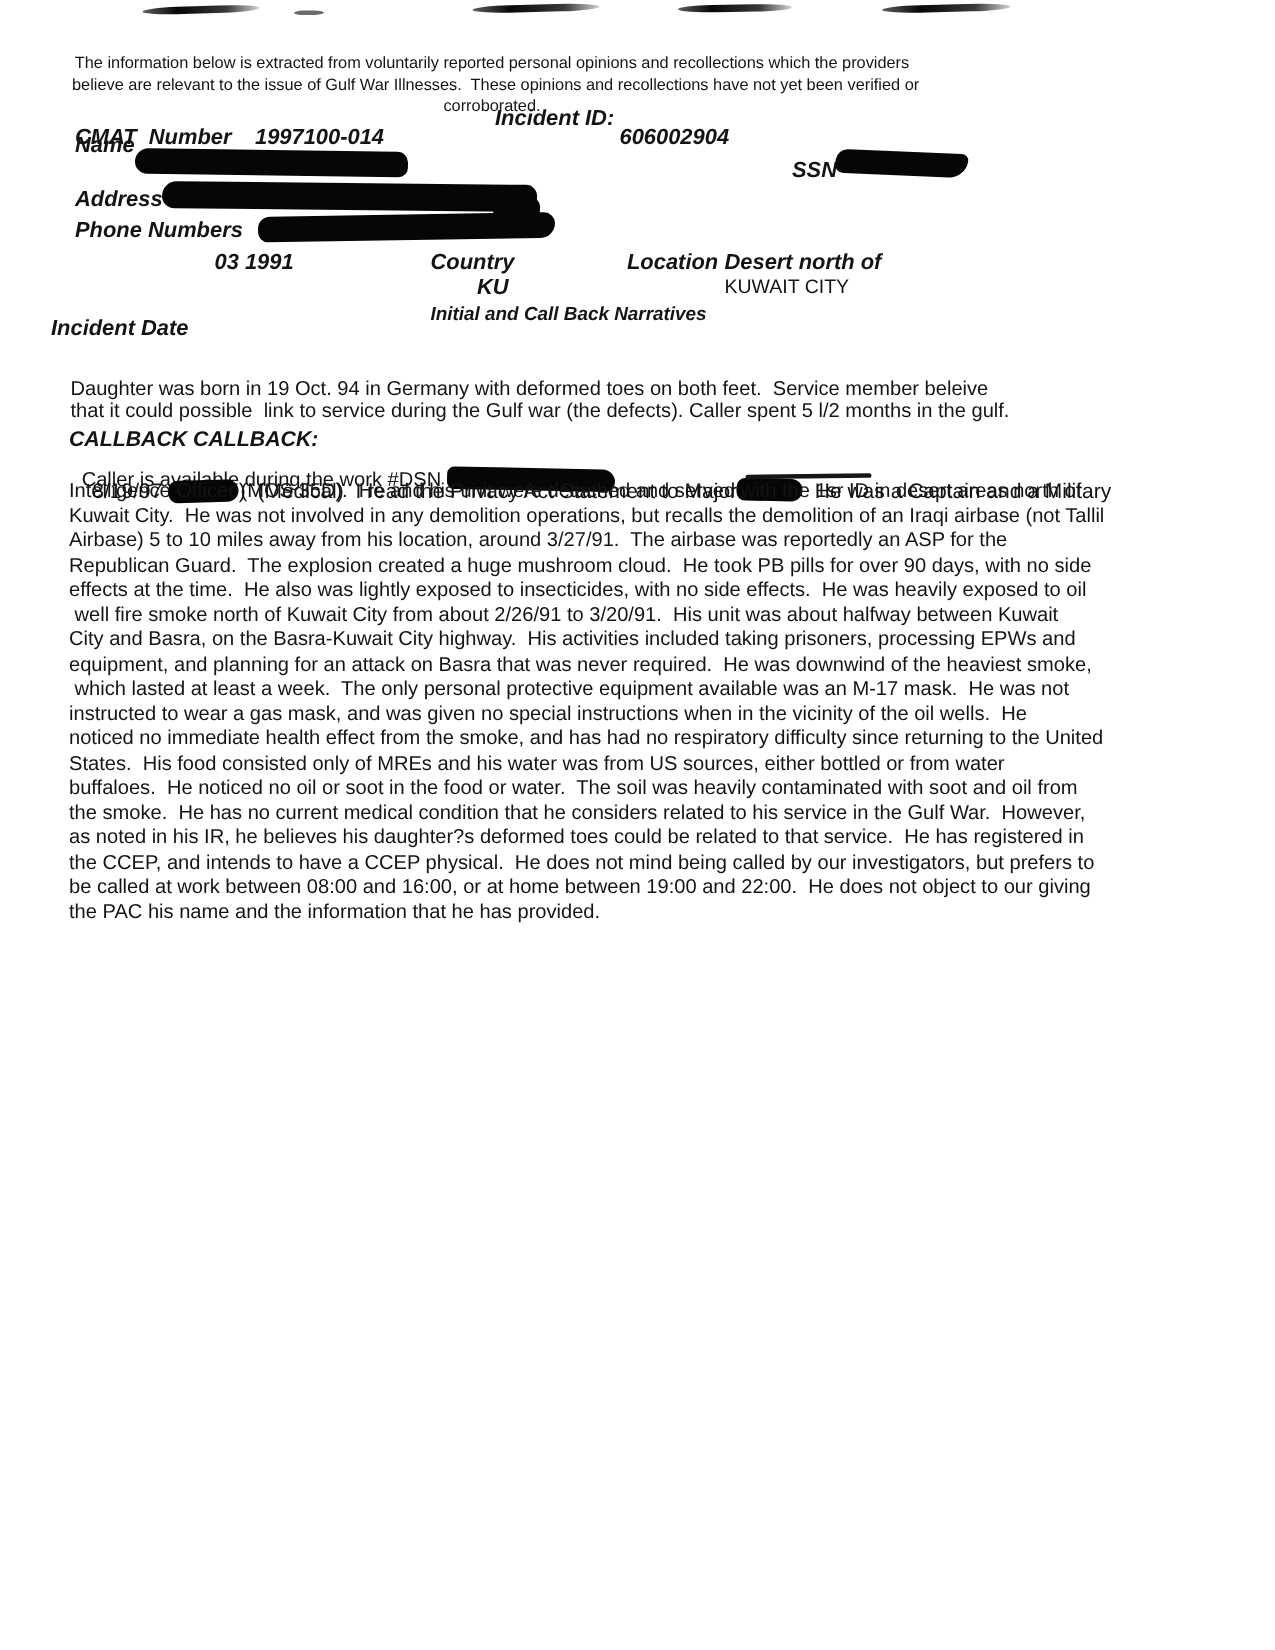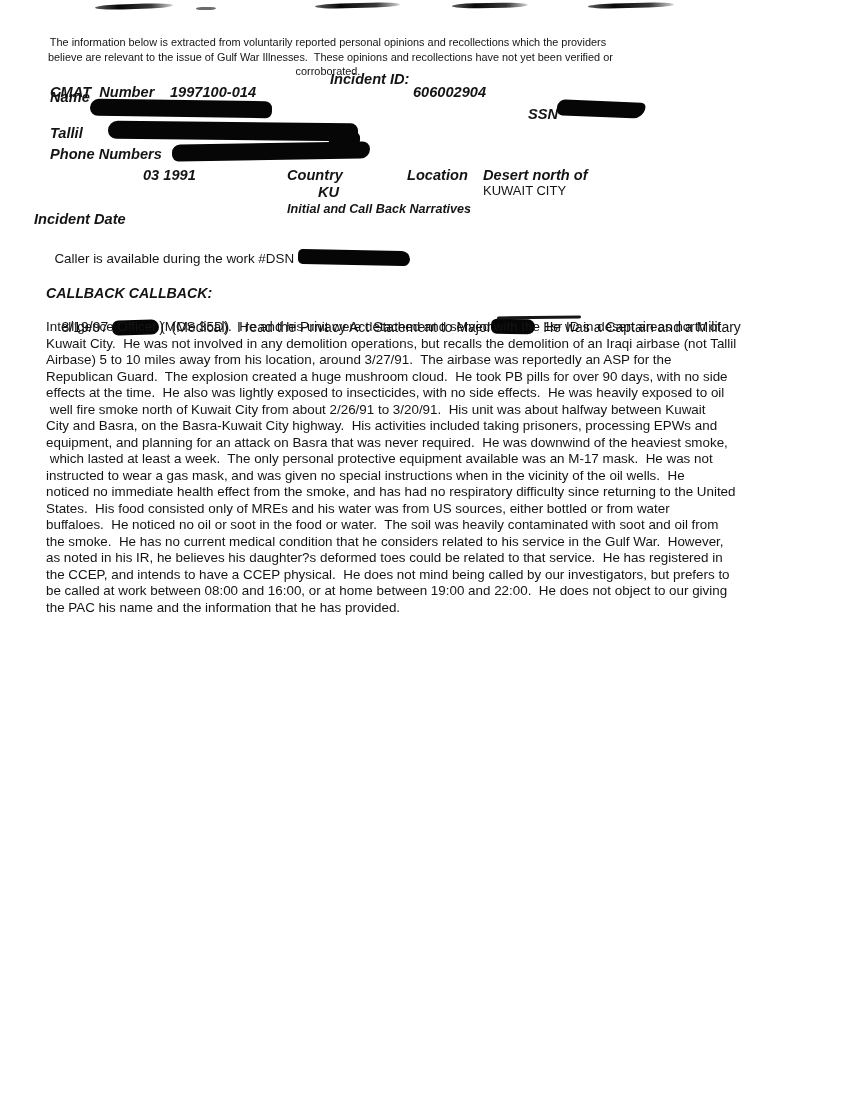--- a/index.html
+++ b/index.html
@@ -88,37 +88,39 @@
   <span class="frow-item" style="left:50px;top:84px;">CMAT  Number</span>
   <span class="frow-item" style="left:170px;top:84px;font-style:italic;">1997100-014</span>
   <span class="frow-item" style="left:330px;top:71px;text-align:center;">Incident ID:</span>
   <span class="frow-item" style="left:413px;top:84px;">606002904</span>
 
   <span class="frow-item" style="left:50px;top:89px;">Name</span>
   <div class="bar bar-name"></div>
   <span class="frow-item" style="left:528px;top:106px;">SSN</span>
   <div class="bar bar-ssn"></div>
 
-  <span class="frow-item" style="left:50px;top:124.5px;">Tallil</span>
+  <span class="frow-item" style="left:50px;top:124.5px;">Address</span>
   <div class="bar bar-address"></div>
 
   <span class="frow-item" style="left:50px;top:145.5px;">Phone Numbers</span>
   <div class="bar bar-phone"></div>
 
   <span class="frow-item" style="left:34px;top:166.5px;margin-top:44px;">Incident Date</span>
   <span class="frow-item" style="left:143px;top:166.5px;">03 1991</span>
   <span class="frow-item" style="left:257px;top:166.5px;margin-left:30px;">Country</span>
   <span class="frow-item" style="left:318px;top:184px;">KU</span>
-  <span class="frow-item" style="left:407px;top:166.5px;">Location</span>
+  <span class="frow-item" style="left:418px;top:166.5px;">Location</span>
   <span class="frow-item" style="left:483px;top:166.5px;">Desert north of</span>
   <span class="frow-item plain" style="left:483px;top:182.5px;">KUWAIT CITY</span>
 
   <span class="heading-center">Initial and Call Back Narratives</span>
 
   <div class="narr init-block">
+    <div>Daughter was born in 19 Oct. 94 in Germany with deformed toes on both feet.  Service member beleive
+that it could possible  link to service during the Gulf war (the defects). Caller spent 5 l/2 months in the gulf.</div>
     <div class="init-line3">
       <span>  Caller is available during the work #DSN </span>
       <span class="bar-inline bar-dsn"></span>
     </div>
   </div>
 
   <span class="cb-heading">CALLBACK CALLBACK:</span>
 
   <div class="cb-line1">
     <span>8/19/97 </span><span class="bar-inline bar-cb1"></span><span>)  (Medical)  I read the Privacy Act Statement to Major</span><span class="bar-inline bar-cb2"></span><span>  He was a Captain and a Military</span>

